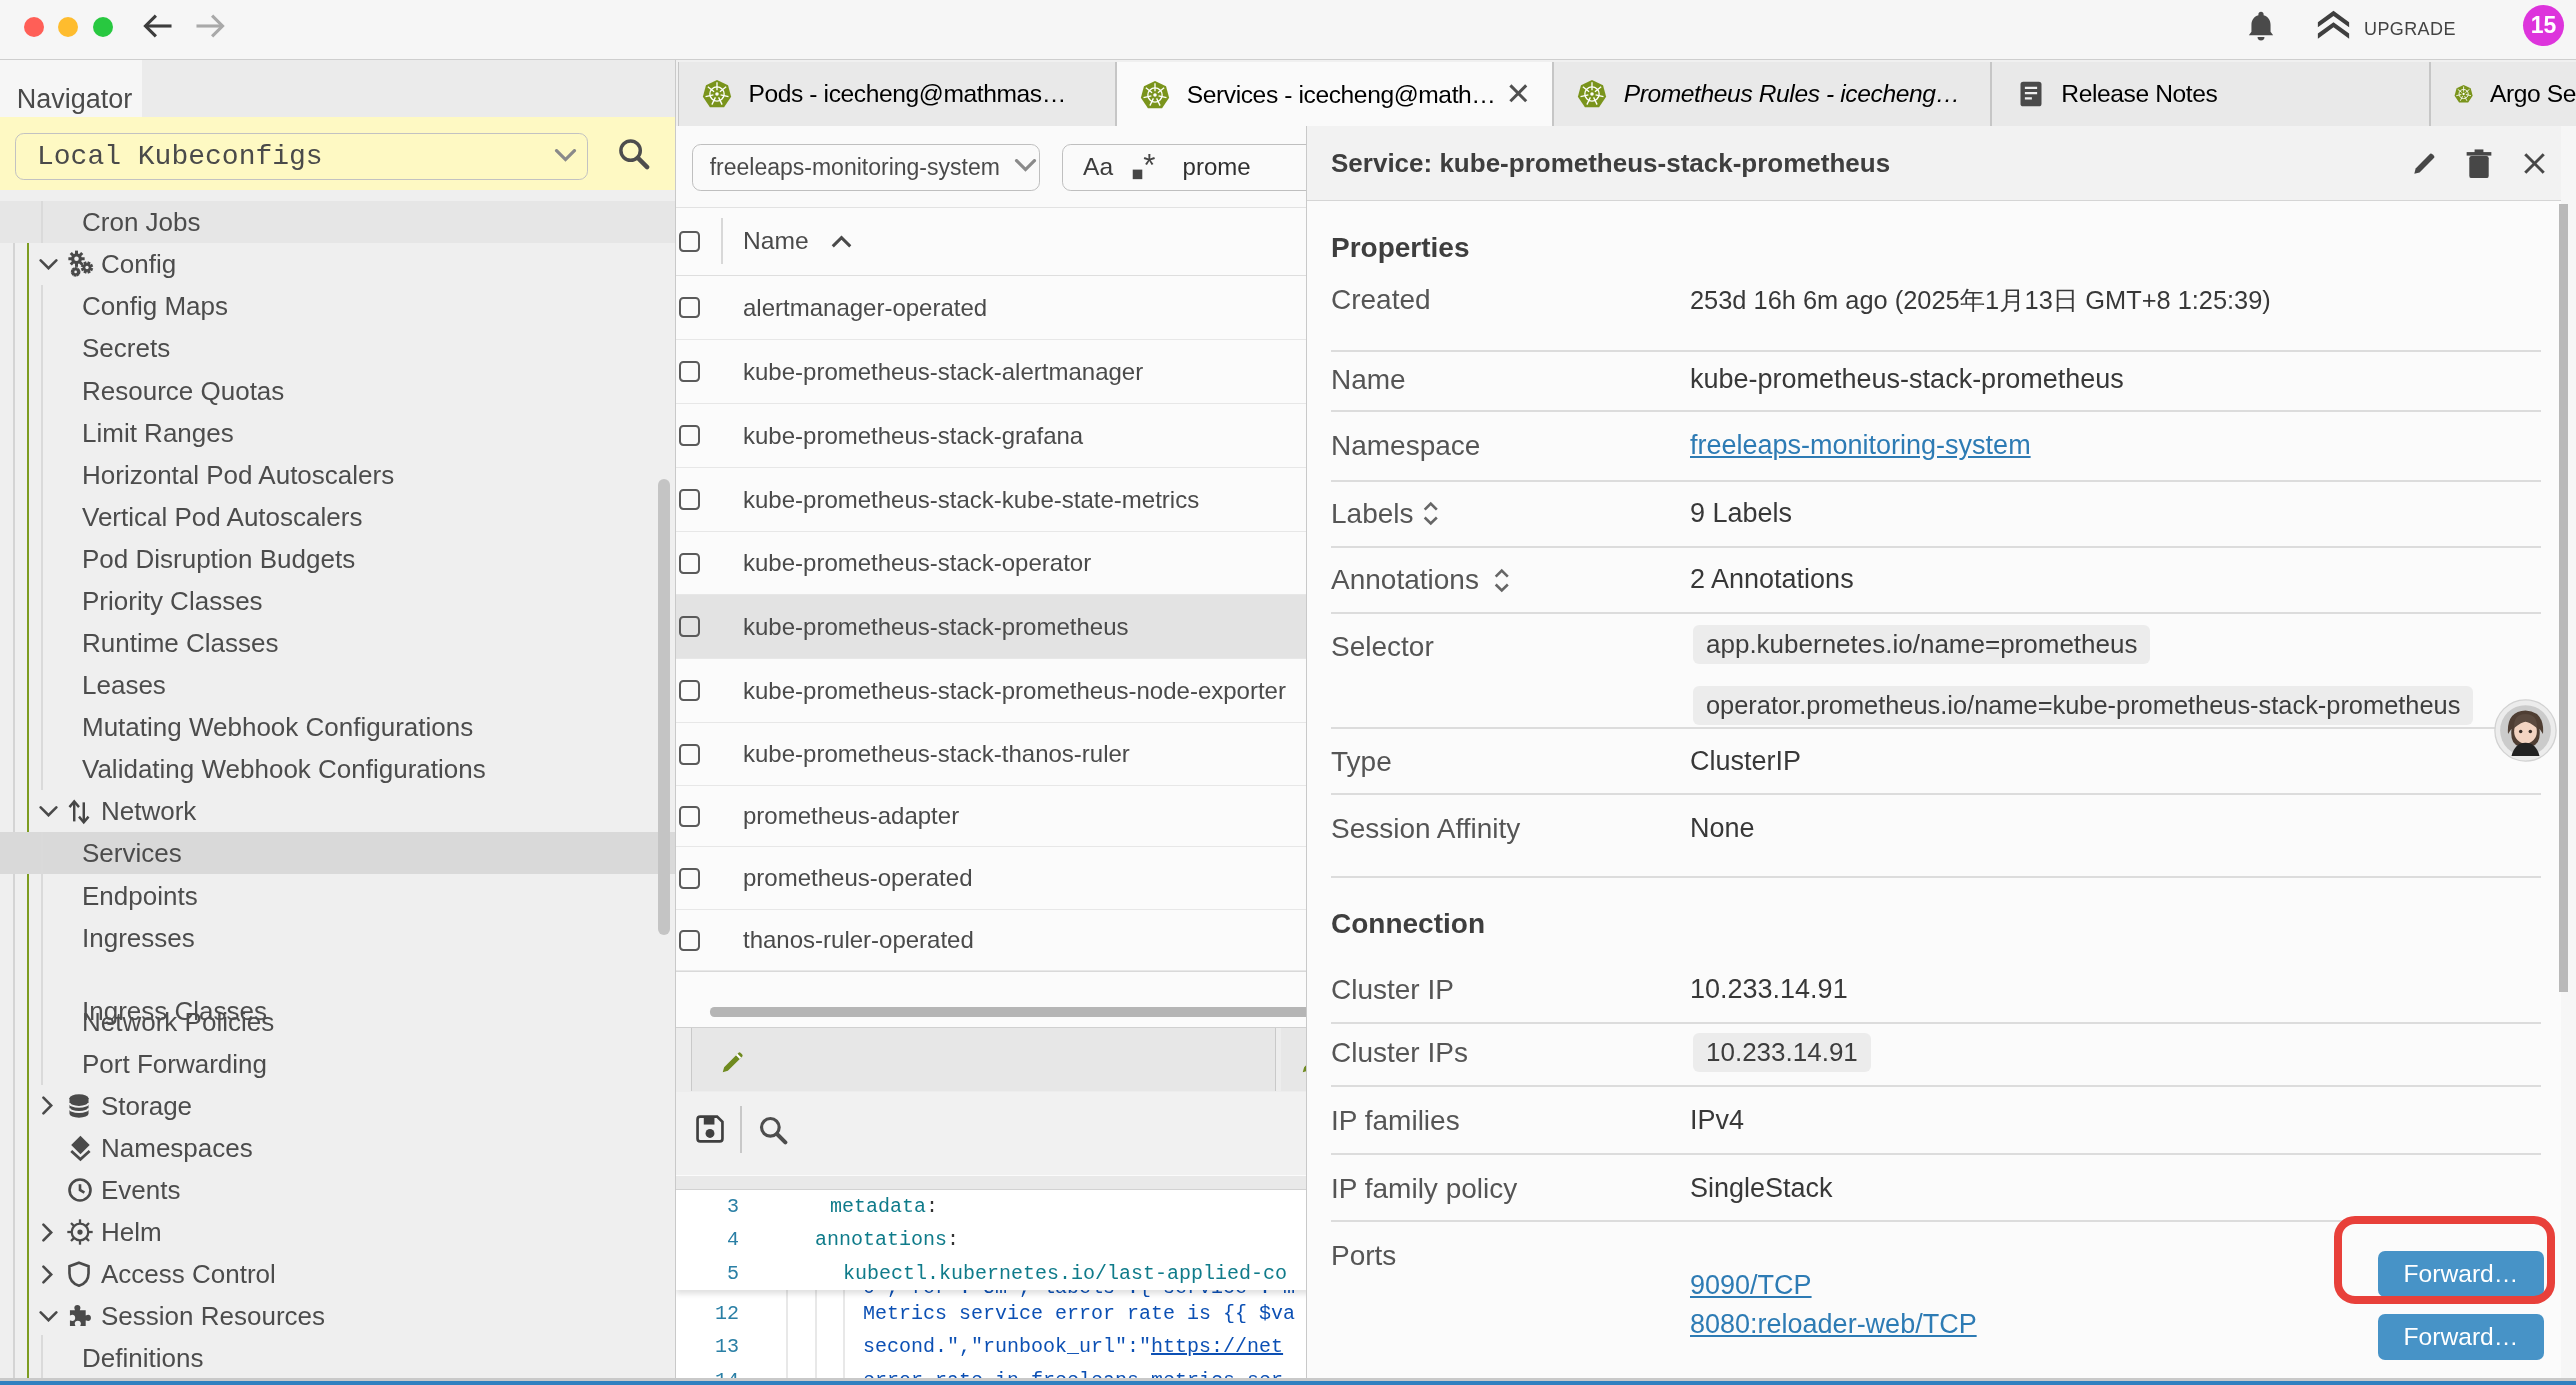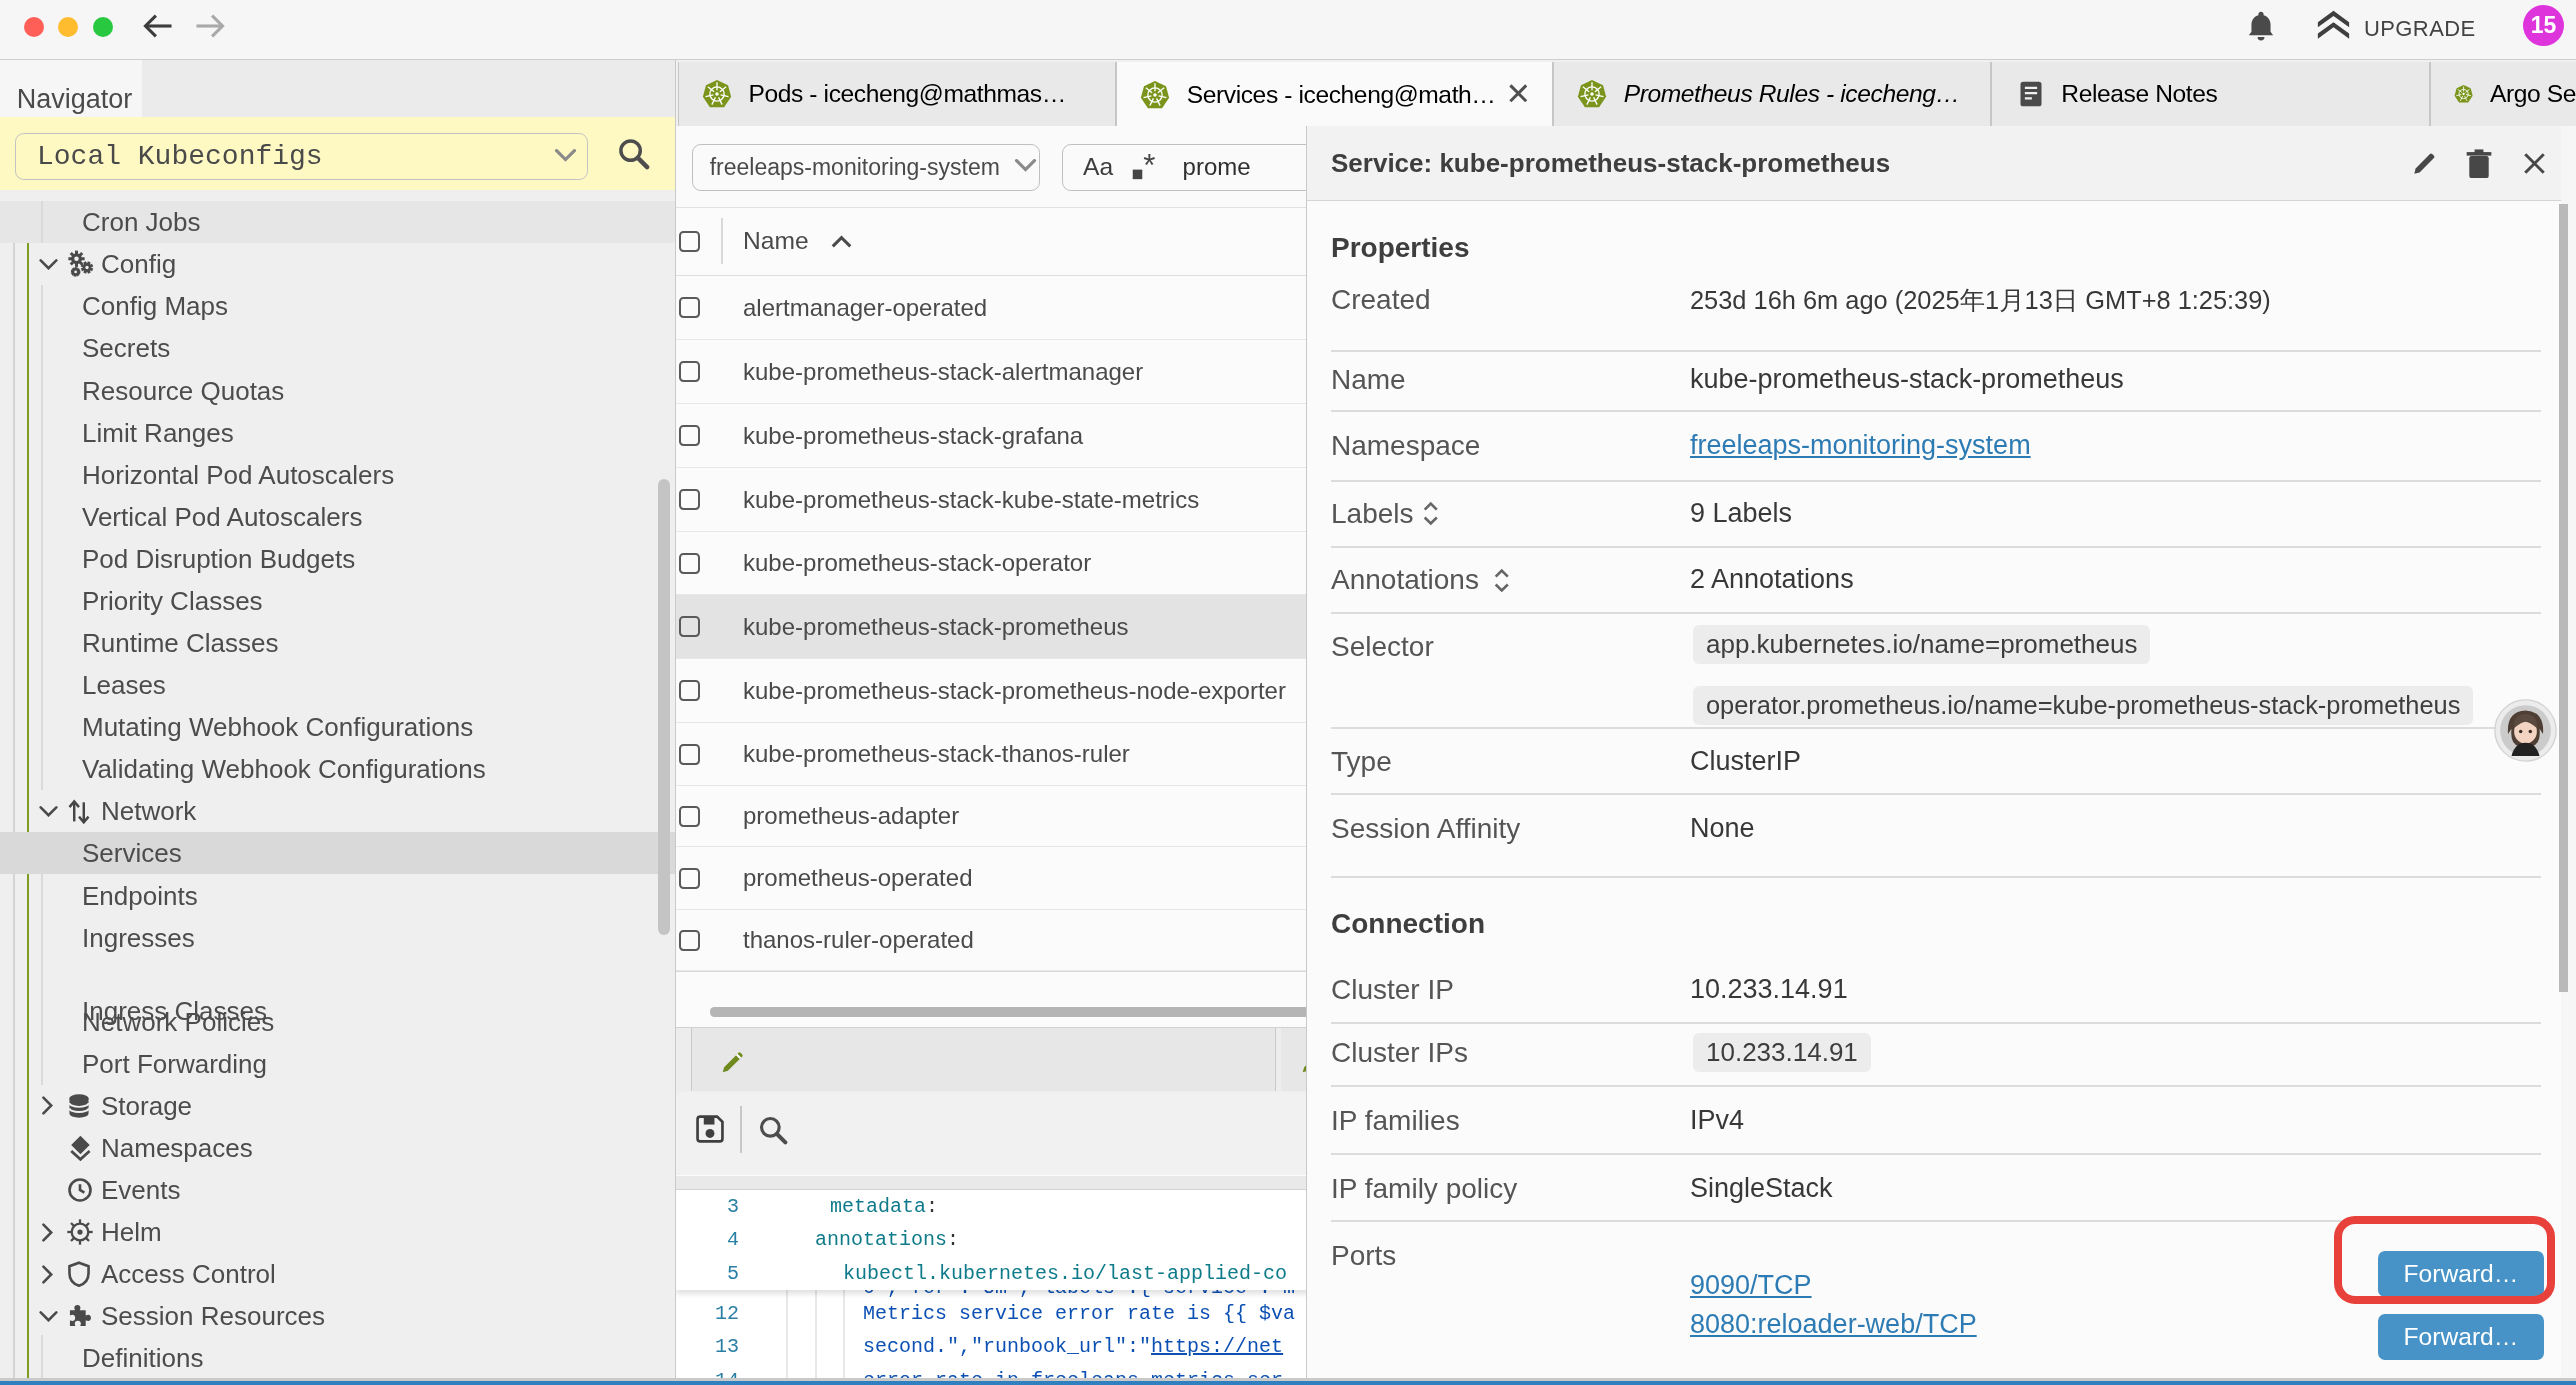--- a/index.html
+++ b/index.html
@@ -68,21 +68,21 @@
       <polyline points="22,5 34,17 22,29" fill="none" stroke="#a9a9a9" stroke-width="3.6"></polyline>
     </svg>
     <svg class="abs" style="left:2247px;top:9.6px" width="28" height="33" viewBox="0 0 32 38">
       <path d="M16 2 C17.8 2 19 3.2 19 5 L19 6 C24 7.5 27 11.5 27 17 L27 25 L30 29 L2 29 L5 25 L5 17 C5 11.5 8 7.5 13 6 L13 5 C13 3.2 14.2 2 16 2 Z" fill="#4a4a4a"></path>
       <path d="M12 31 L20 31 A4 4 0 0 1 12 31 Z" fill="#4a4a4a"></path>
     </svg>
     <svg class="abs" style="left:2316px;top:9.6px" width="35" height="33" viewBox="0 0 40 38">
       <path d="M20 1 L38 14 L38 20 L20 7 L2 20 L2 14 Z" fill="#3f3f3f"></path>
       <path d="M20 14 L38 27 L38 33 L20 20 L2 33 L2 27 Z" fill="#3f3f3f"></path>
     </svg>
-    <div class="row" style="left:2364px;top:0;height:58px;font-size:22px;color:#434343;letter-spacing:0.4px;">UPGRADE</div>
+    <div class="row" style="left:2364px;top:0;height:58px;font-size:18px;color:#434343;letter-spacing:0.4px;">UPGRADE</div>
     <div class="row" style="left:2523px;top:5.3px;width:41px;height:41px;border-radius:50%;background:#dd34dc;justify-content:center;font-size:23px;font-weight:bold;color:#fff;">15</div>
   </div>
 
 <div class="abs" id="sidebar">
     <div id="nav-head"></div>
     <div id="nav-tab"></div>
     <div id="nav-title">Navigator</div>
     <div id="side-tools">
       <div id="kc-select">
         <span>Local Kubeconfigs</span>

